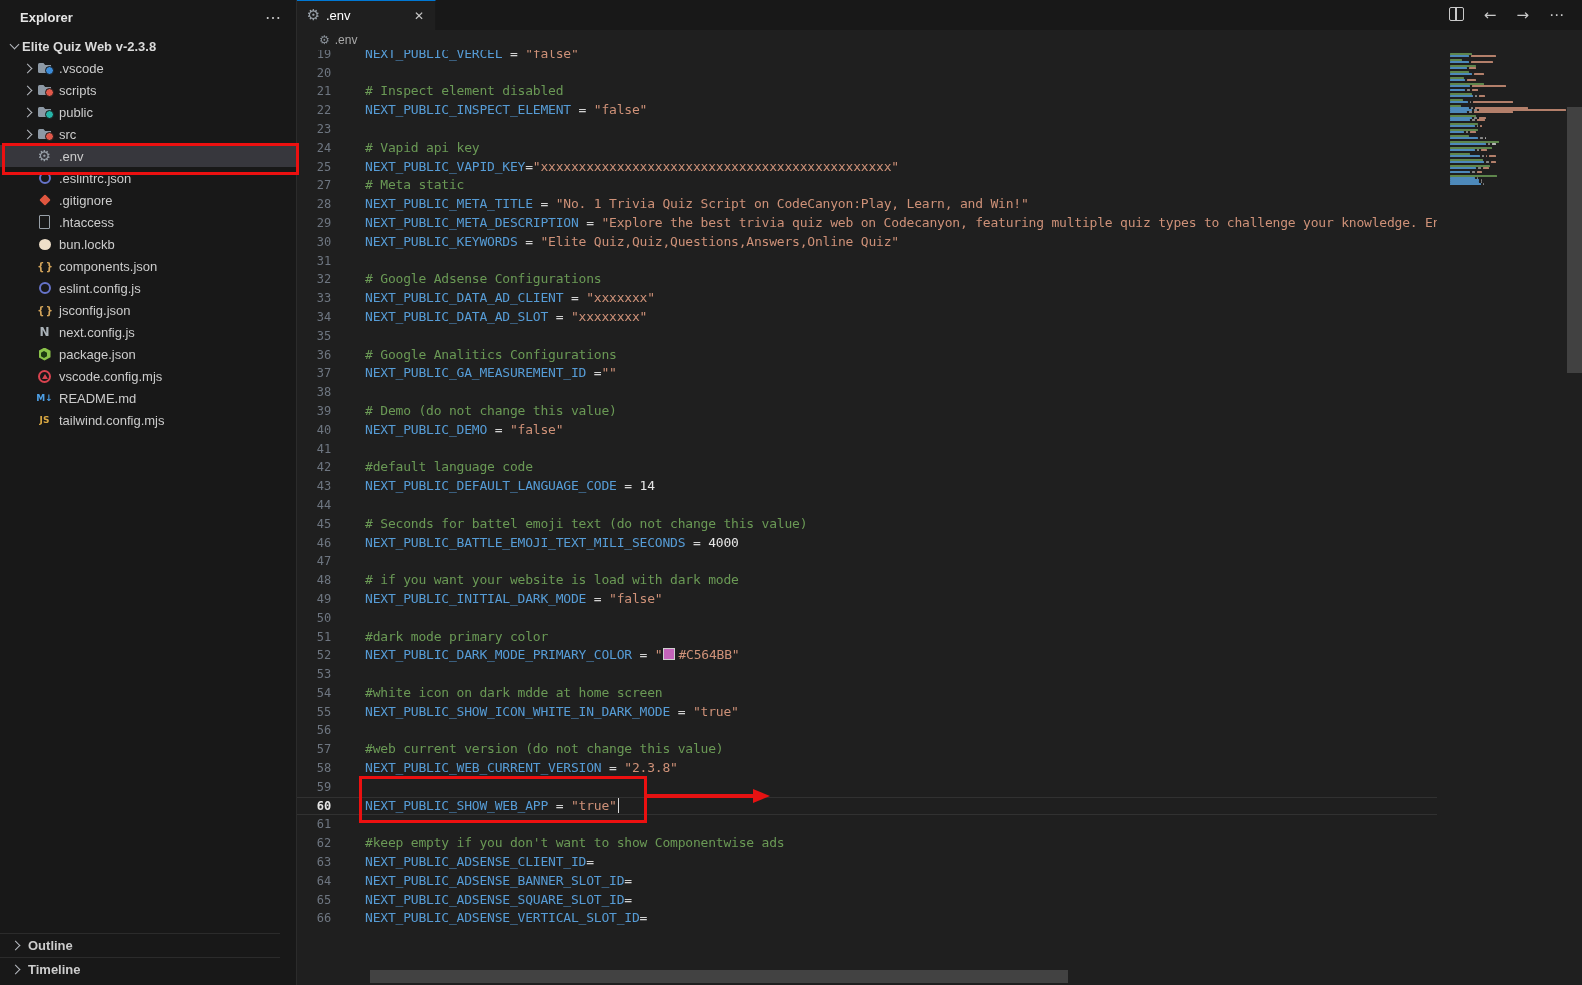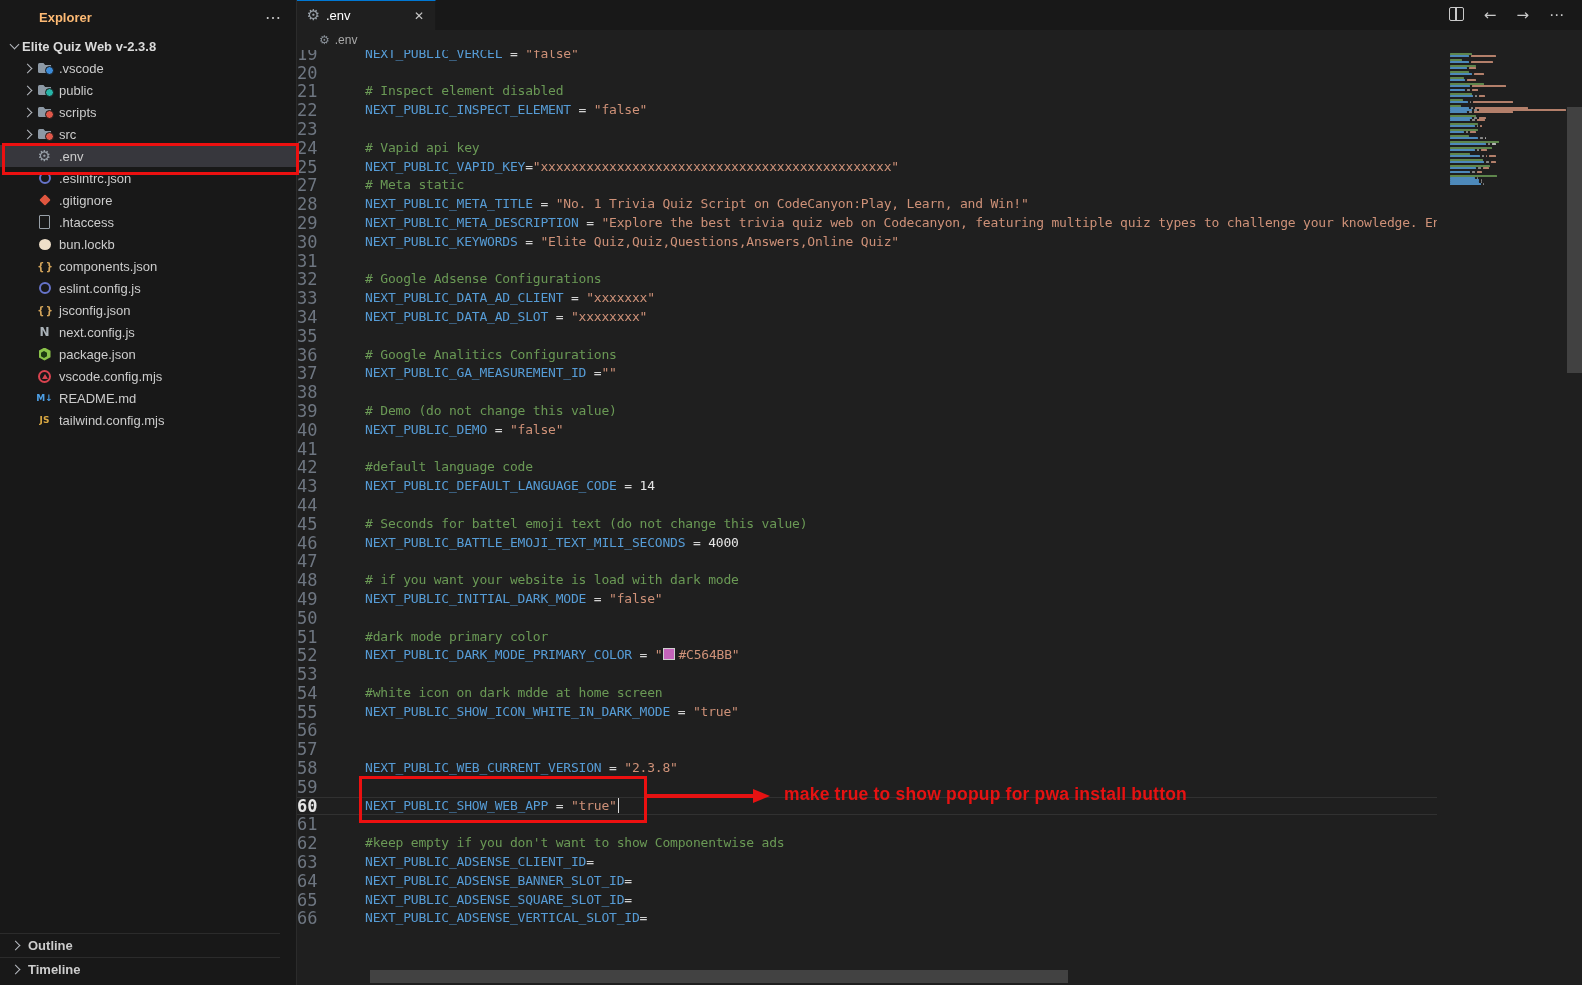--- a/index.html
+++ b/index.html
@@ -3,21 +3,21 @@
 <meta charset="utf-8">
 <style>
   html,body{margin:0;padding:0;background:#1f1f1f;}
   body{width:1582px;height:985px;position:relative;overflow:hidden;
        font-family:"Liberation Sans",sans-serif;-webkit-font-smoothing:antialiased;}
 
   
   .sidebar{position:absolute;left:0;top:0;width:296px;height:985px;background:#181818;
            border-right:1px solid #2b2b2b;color:#cccccc;}
   .sb-header{height:35px;display:flex;align-items:center;padding:0 14px 0 20px;}
-  .sb-title{font-size:13px;font-weight:600;color:#fdba74;margin-left:19px;}
+  .sb-title{font-size:13px;font-weight:600;color:#e5e5e5;}
   .sb-more{margin-left:auto;color:#c5c5c5;font-size:16px;cursor:pointer;letter-spacing:1px;}
   .tree{position:absolute;top:35px;left:0;right:0;}
   .trow{height:22px;display:flex;align-items:center;font-size:13px;color:#cccccc;
         padding-left:6px;position:relative;cursor:pointer;}
   .trow.sel{background:#37373d;}
   .trow .lbl{white-space:nowrap;}
   .trow.root .lbl{font-weight:700;color:#dadada;}
   .indent{width:14px;flex:none;}
   .chevbox{width:16px;height:16px;flex:none;display:flex;align-items:center;justify-content:center;}
   .chev{width:6px;height:6px;border-right:1.4px solid #b6bac0;border-bottom:1.4px solid #b6bac0;display:inline-block;}
@@ -71,22 +71,22 @@
   .ic-split::after{content:"";position:absolute;left:5.5px;top:0;bottom:0;width:1.3px;background:#c9c9c9;}
 
   .breadcrumb{position:absolute;top:30px;left:0;right:0;height:20px;background:#1f1f1f;z-index:6;
               display:flex;align-items:center;padding-left:22px;color:#a9a9a9;font-size:12px;}
   .breadcrumb .bc-gear{font-family:"DejaVu Sans",sans-serif;font-size:12px;color:#8a9199;margin-right:5px;}
 
   .code-wrap{position:absolute;top:30px;left:0;right:0;bottom:0;overflow:hidden;}
   .code-lines{position:absolute;top:14.8px;left:0;right:145px;}
   .row{height:18.8px;display:flex;}
   .row.active{box-shadow:inset 0 1px 0 #313131, inset 0 -1px 0 #313131;}
-  .gut{width:54px;flex:none;text-align:left;font-family:"DejaVu Sans Mono",monospace;
-       font-size:17px;line-height:18.8px;color:#6e7681;cursor:pointer;}
+  .gut{width:54px;flex:none;text-align:center;font-family:"DejaVu Sans Mono",monospace;
+       font-size:12px;line-height:18.8px;color:#6e7681;cursor:pointer;}
   .cl{padding-left:14px;white-space:pre;font-family:"DejaVu Sans Mono",monospace;font-size:13px;
       letter-spacing:-0.2px;line-height:18.8px;color:#d4d4d4;overflow:hidden;cursor:text;}
   .row.active .gut{color:#e5e5e5;font-weight:700;}
   .tk{color:#569cd6;} .to{color:#d4d4d4;} .ts{color:#ce9178;} .tc{color:#6a9955;} .tn{color:#e5e5e5;}
   .tw{display:inline-block;width:10px;height:10px;background:#C564BB;border:1px solid #cfcfcf;
       vertical-align:-1px;margin:0 3px 0 1px;}
   .cursor{display:inline-block;width:1.5px;height:15px;background:#dcdcdc;vertical-align:-3px;margin-left:1px;}
 
   
   .anno-box{position:absolute;left:62px;top:776px;width:282px;height:41px;border:3px solid #ec1010;z-index:12;}
@@ -124,30 +124,30 @@
           <span class="chev r"></span>
         </span>
         <span class="fi i-folder-vscode"></span>
         <span class="lbl">.vscode</span>
       </div>
       <div class="trow ">
         <span class="indent"></span>
         <span class="chevbox">
           <span class="chev r"></span>
         </span>
-        <span class="fi i-folder-public"></span>
-        <span class="lbl">public</span>
+        <span class="fi i-folder-scripts"></span>
+        <span class="lbl">scripts</span>
       </div>
       <div class="trow ">
         <span class="indent"></span>
         <span class="chevbox">
           <span class="chev r"></span>
         </span>
-        <span class="fi i-folder-scripts"></span>
-        <span class="lbl">scripts</span>
+        <span class="fi i-folder-public"></span>
+        <span class="lbl">public</span>
       </div>
       <div class="trow ">
         <span class="indent"></span>
         <span class="chevbox">
           <span class="chev r"></span>
         </span>
         <span class="fi i-folder-src"></span>
         <span class="lbl">src</span>
       </div>
       <div class="trow sel">
@@ -411,20 +411,21 @@
         <div class="row">
           <div class="gut">55</div>
           <div class="cl"><span class="tk">NEXT_PUBLIC_SHOW_ICON_WHITE_IN_DARK_MODE</span><span class="to"> = </span><span class="ts">"true"</span></div>
         </div>
         <div class="row">
           <div class="gut">56</div>
           <div class="cl"></div>
         </div>
         <div class="row">
           <div class="gut">57</div>
+          <div class="cl"><span class="tc">#web current version (do not change this value)</span></div>
         </div>
         <div class="row">
           <div class="gut">58</div>
           <div class="cl"><span class="tk">NEXT_PUBLIC_WEB_CURRENT_VERSION</span><span class="to"> = </span><span class="ts">"2.3.8"</span></div>
         </div>
         <div class="row">
           <div class="gut">59</div>
           <div class="cl"></div>
         </div>
         <div class="row active">
@@ -454,21 +455,20 @@
         <div class="row">
           <div class="gut">66</div>
           <div class="cl"><span class="tk">NEXT_PUBLIC_ADSENSE_VERTICAL_SLOT_ID</span><span class="to">=</span></div>
         </div>
       </div>
   </div>
 
   <div class="anno-box"></div>
   <div class="anno-line"></div>
   <div class="anno-head"></div>
-  <div class="anno-text">make true to show popup for pwa install button</div>
 
   <div class="minimap" id="minimap">
       <div class="mrow">
         <div class="mbar" style="width: 22.1px; background: rgb(106, 153, 85);"></div>
       </div>
       <div class="mrow">
         <div class="mbar" style="width: 18.7px; background: rgb(86, 156, 214);"></div>
         <div class="mbar" style="width: 25.5px; background: rgb(206, 145, 120);"></div>
       </div>
       <div class="mrow"></div>

